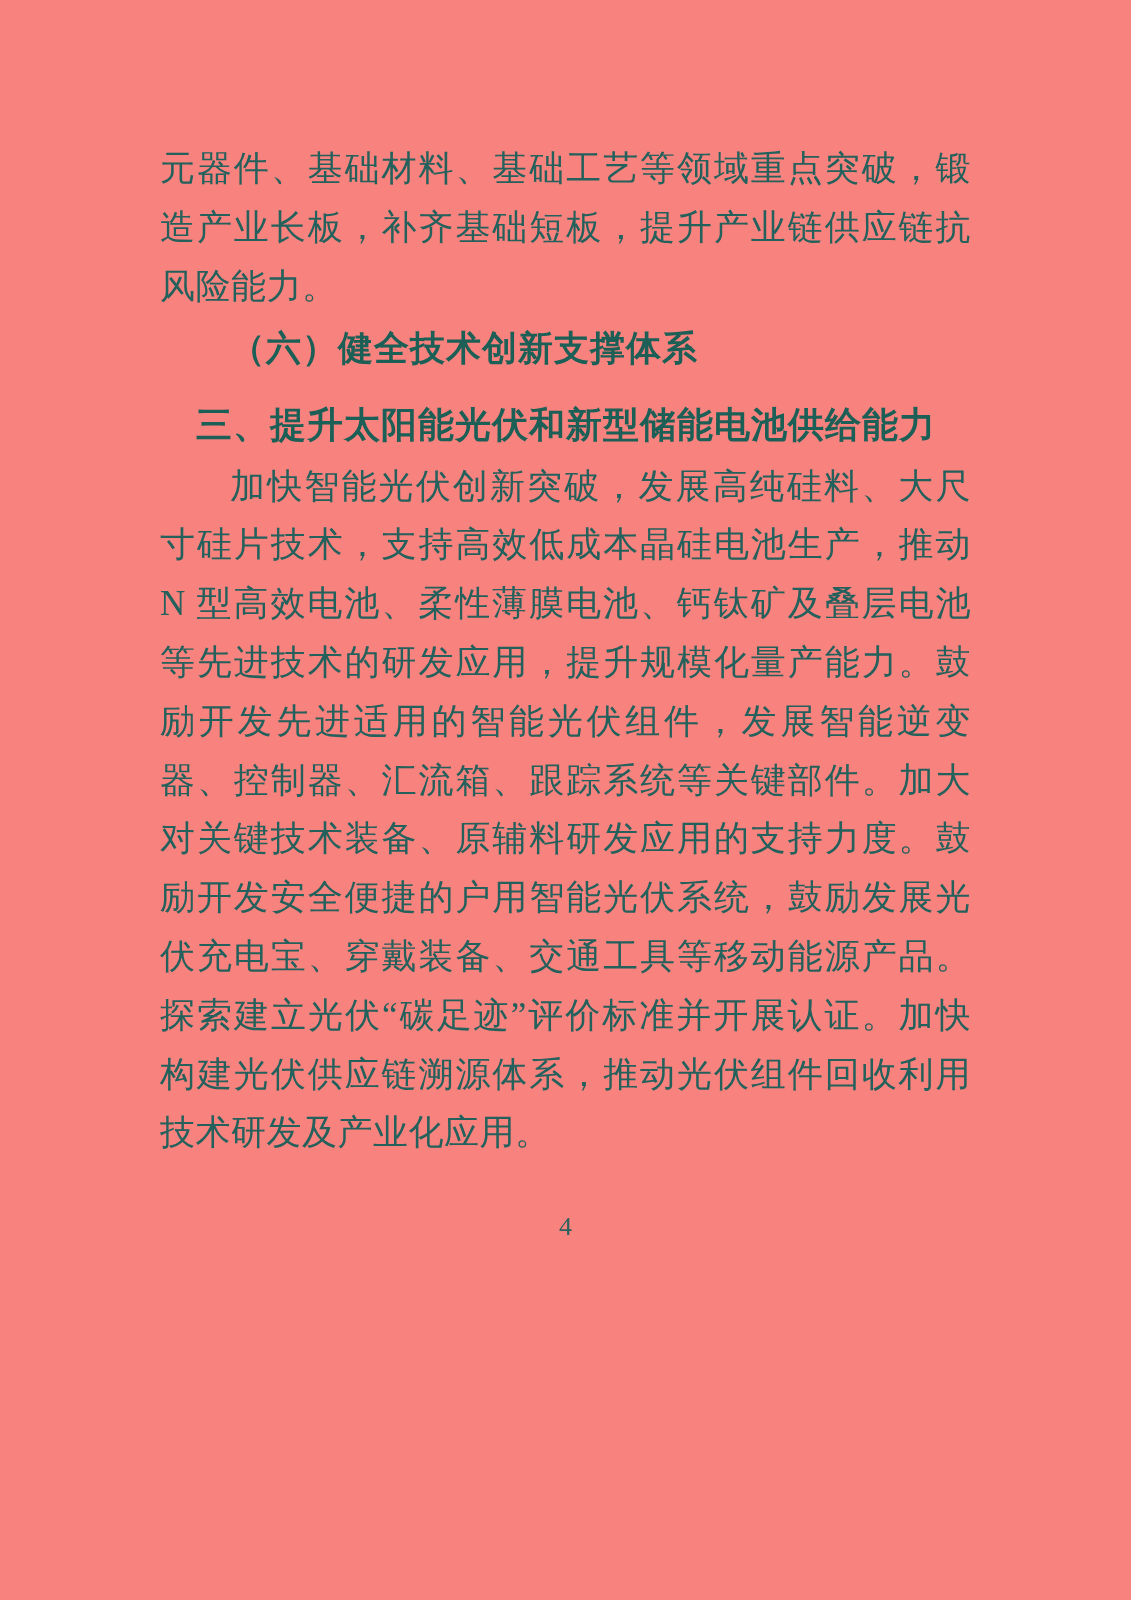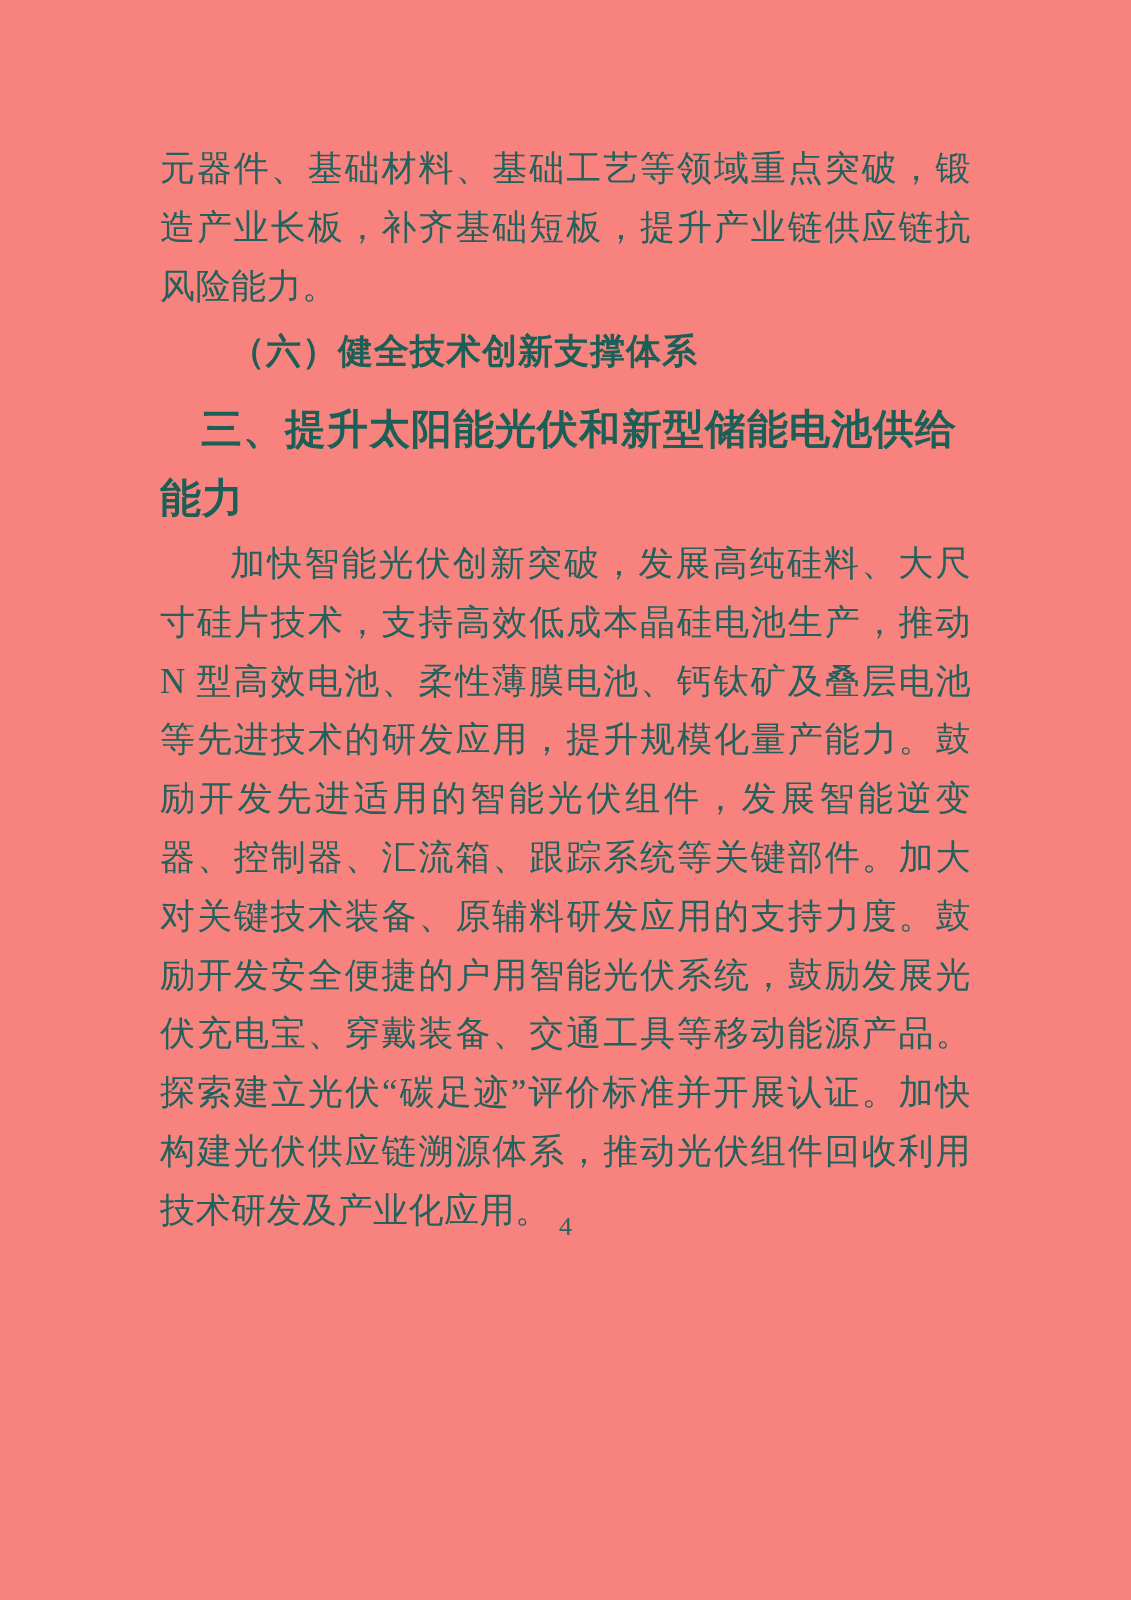--- a/index.html
+++ b/index.html
@@ -35,24 +35,24 @@
     text-indent: 2em;
   }
   .heading-sub {
     font-size: 35px;
     line-height: 1.68;
     font-weight: bold;
     color: #1b5f56;
     margin: 6px 0 2px 0;
     text-indent: 2em;
     letter-spacing: 1px;
-    font-family: Liberation Sans, sans-serif;
+    font-family: Liberation Mono, monospace;
   }
   .heading-main {
-    font-size: 41px;
+    font-size: 36px;
     line-height: 1.68;
     font-weight: bold;
     color: #1b5f56;
     margin: 14px 0 2px 0;
     text-indent: 1em;
     letter-spacing: 1px;
     font-family: "Liberation Sans", "DejaVu Sans", sans-serif;
   }
   .page-number {
     position: absolute;

